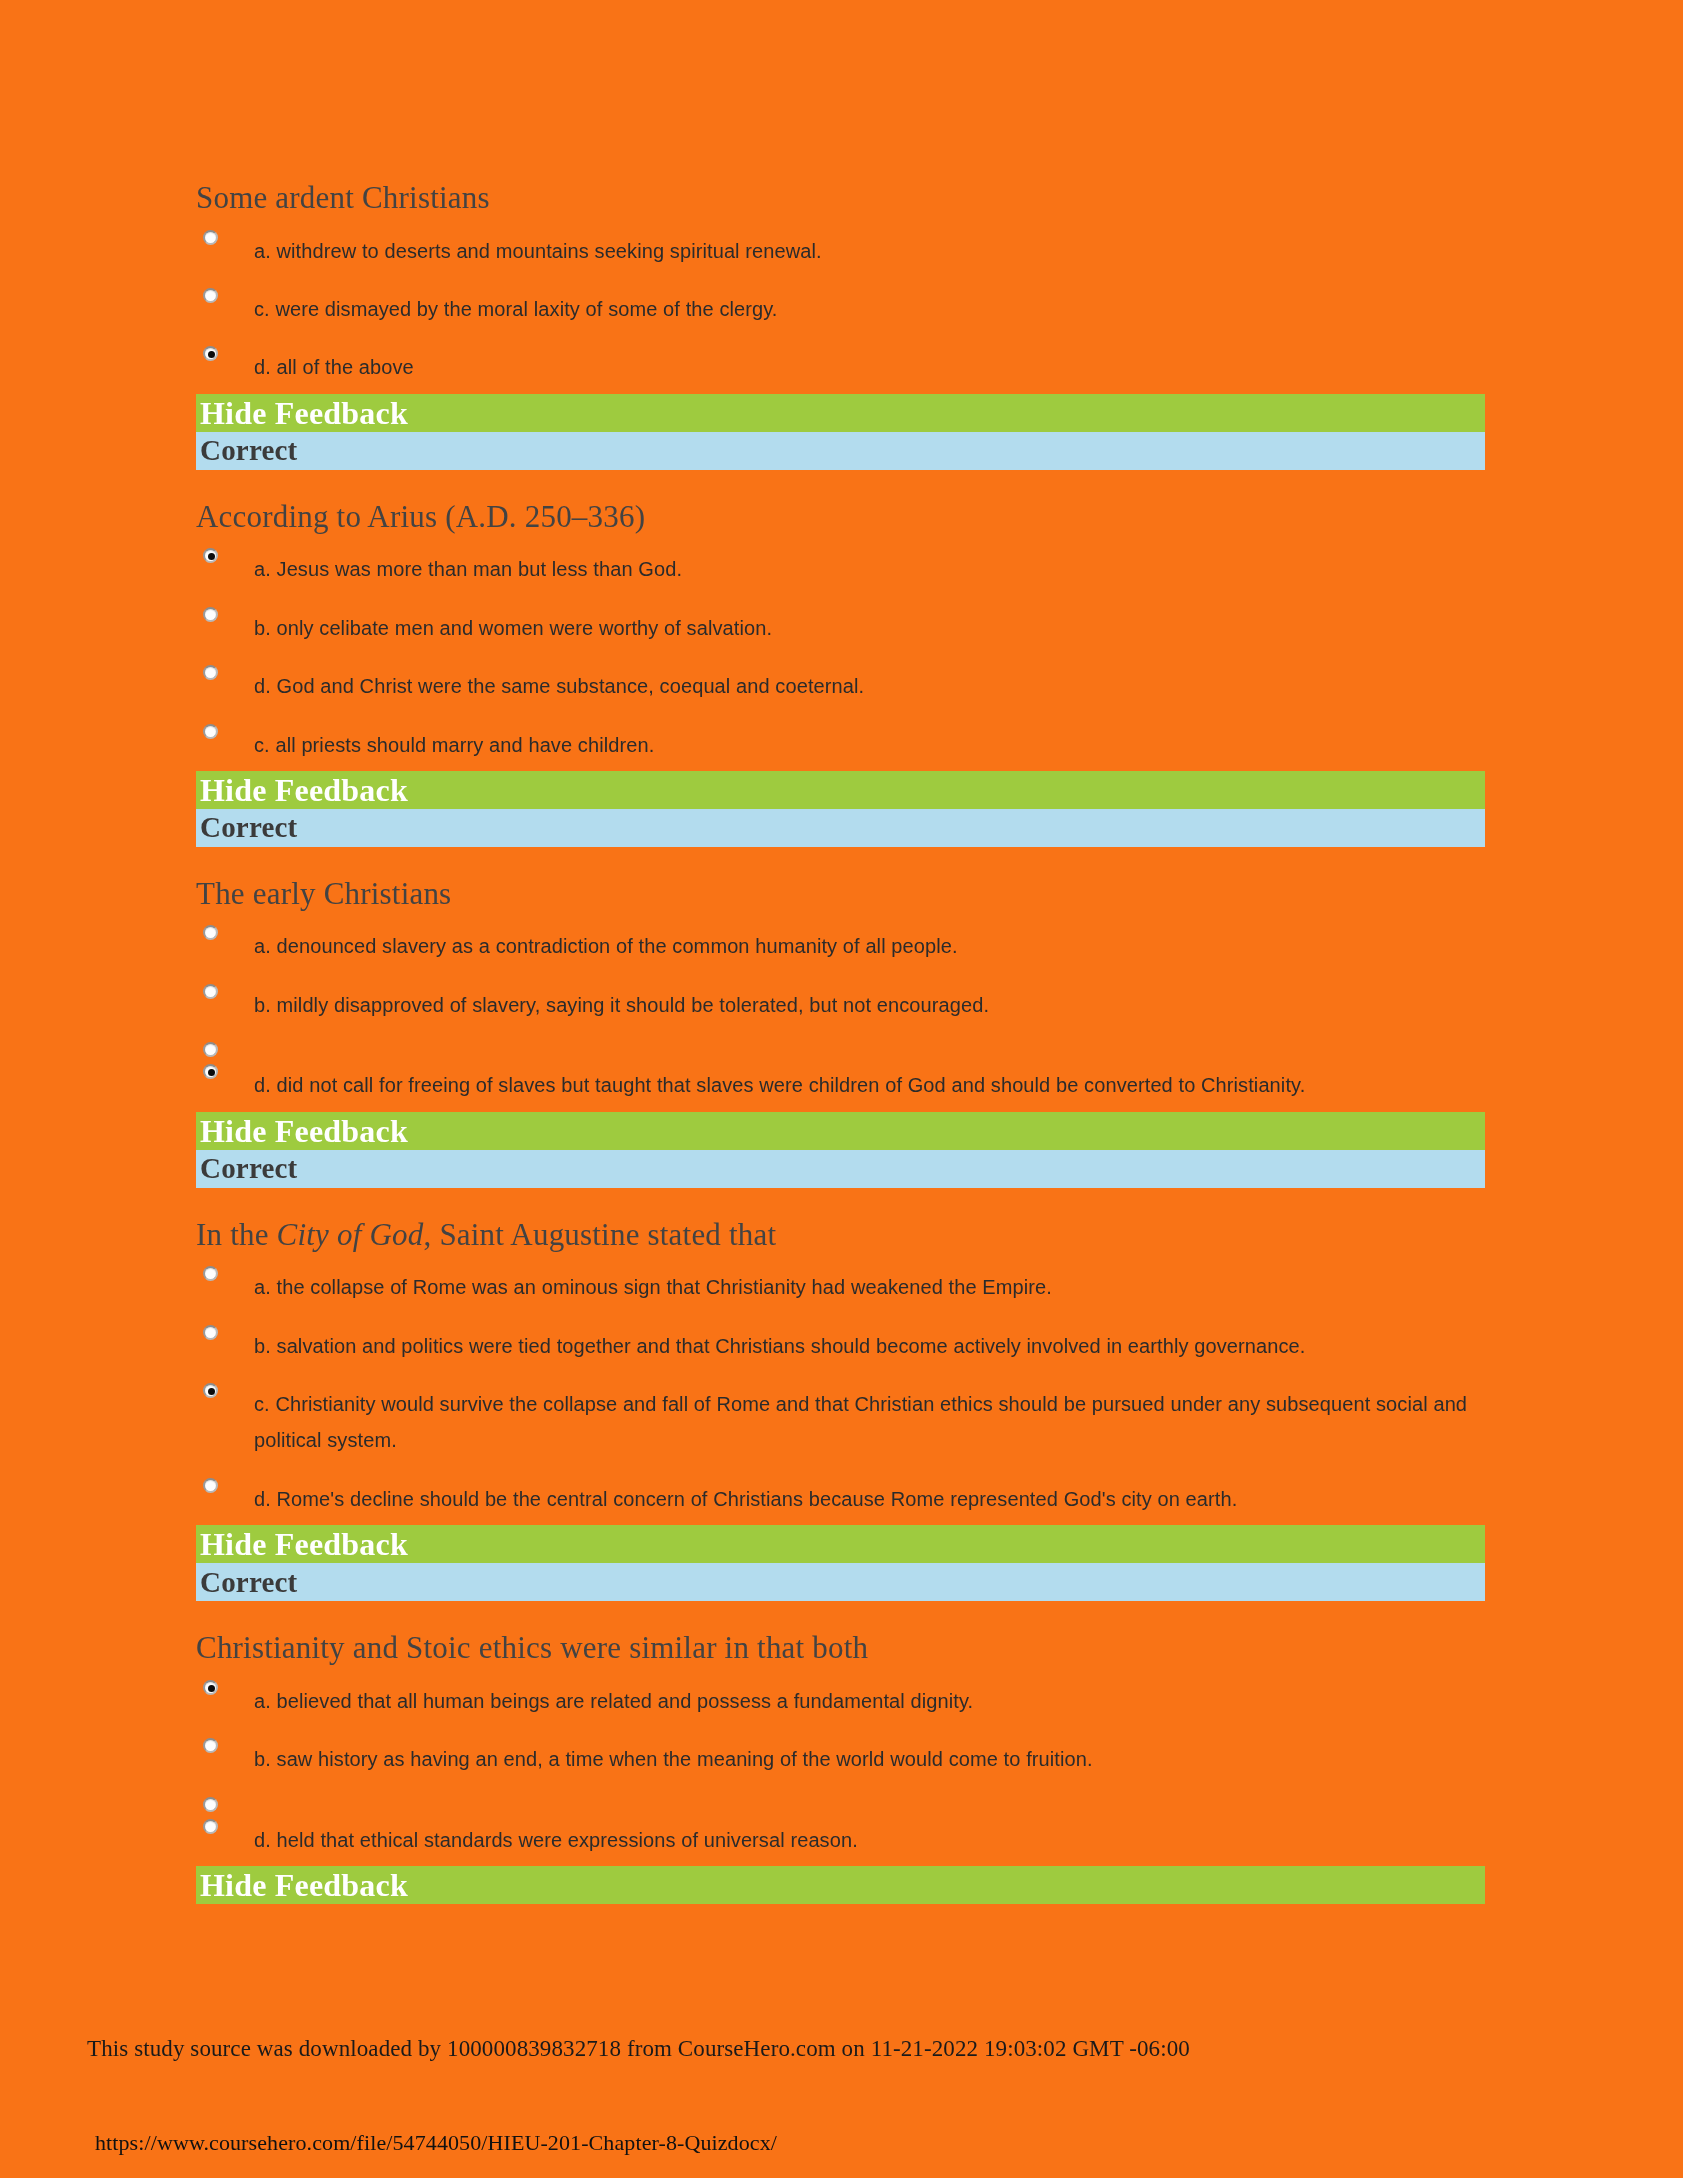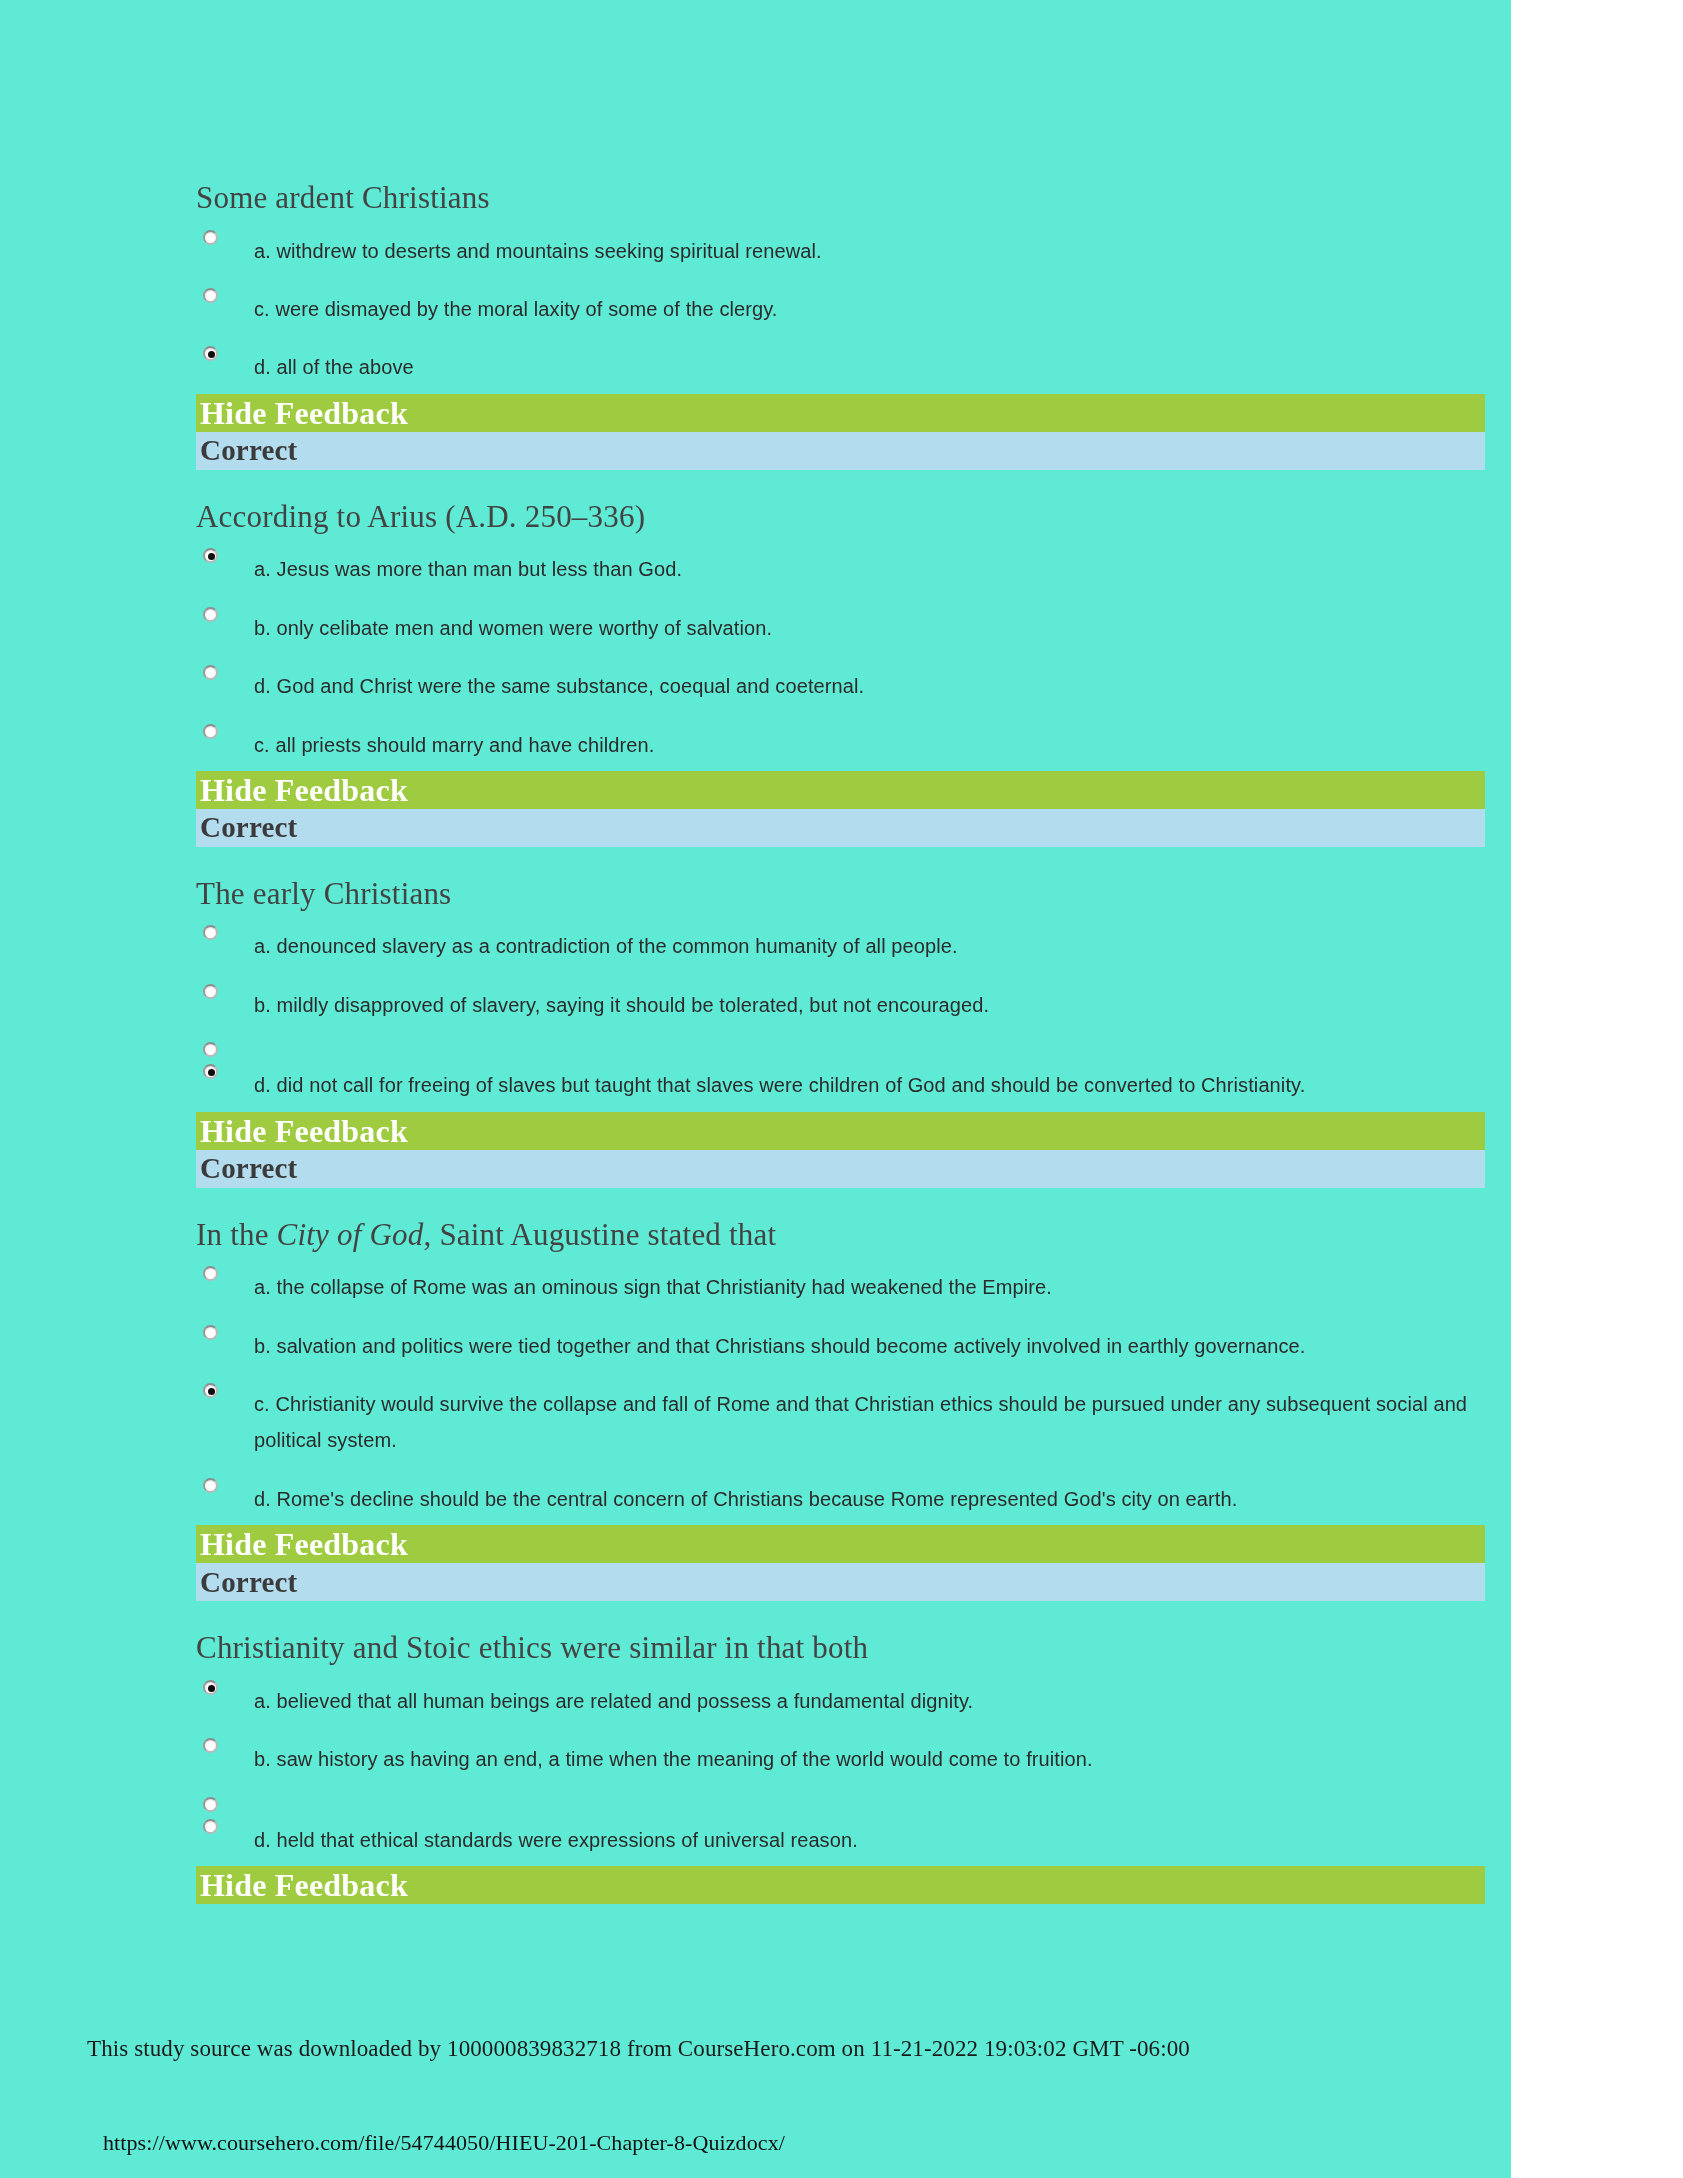--- a/index.html
+++ b/index.html
@@ -12,23 +12,23 @@
     width: 1683px;
     height: 2178px;
     position: relative;
     font-family: "Liberation Sans", sans-serif;
     overflow: hidden;
   }
 
   #page {
     position: absolute;
     left: 0; top: 0;
-    width: 1511px;
+    width: 1683px;
     height: 2178px;
-    background: #5eead4;
+    background: #f97316;
   }
 
   #content {
     position: absolute;
     left: 196px;
     top: 180px;
     width: 1289px;
   }
 
   .question-block {
@@ -135,21 +135,21 @@
     top: 2036px;
     font-family: "Liberation Serif", serif;
     font-size: 23px;
     color: #1a1a1a;
     white-space: nowrap;
     letter-spacing: 0.1px;
   }
 
   .footer-url {
     position: absolute;
-    left: 103px;
+    left: 95px;
     top: 2130px;
     font-family: "Liberation Serif", serif;
     font-size: 22px;
     color: #111111;
     white-space: nowrap;
     letter-spacing: 0.1px;
   }
 </style>
 </head>
 <body>

